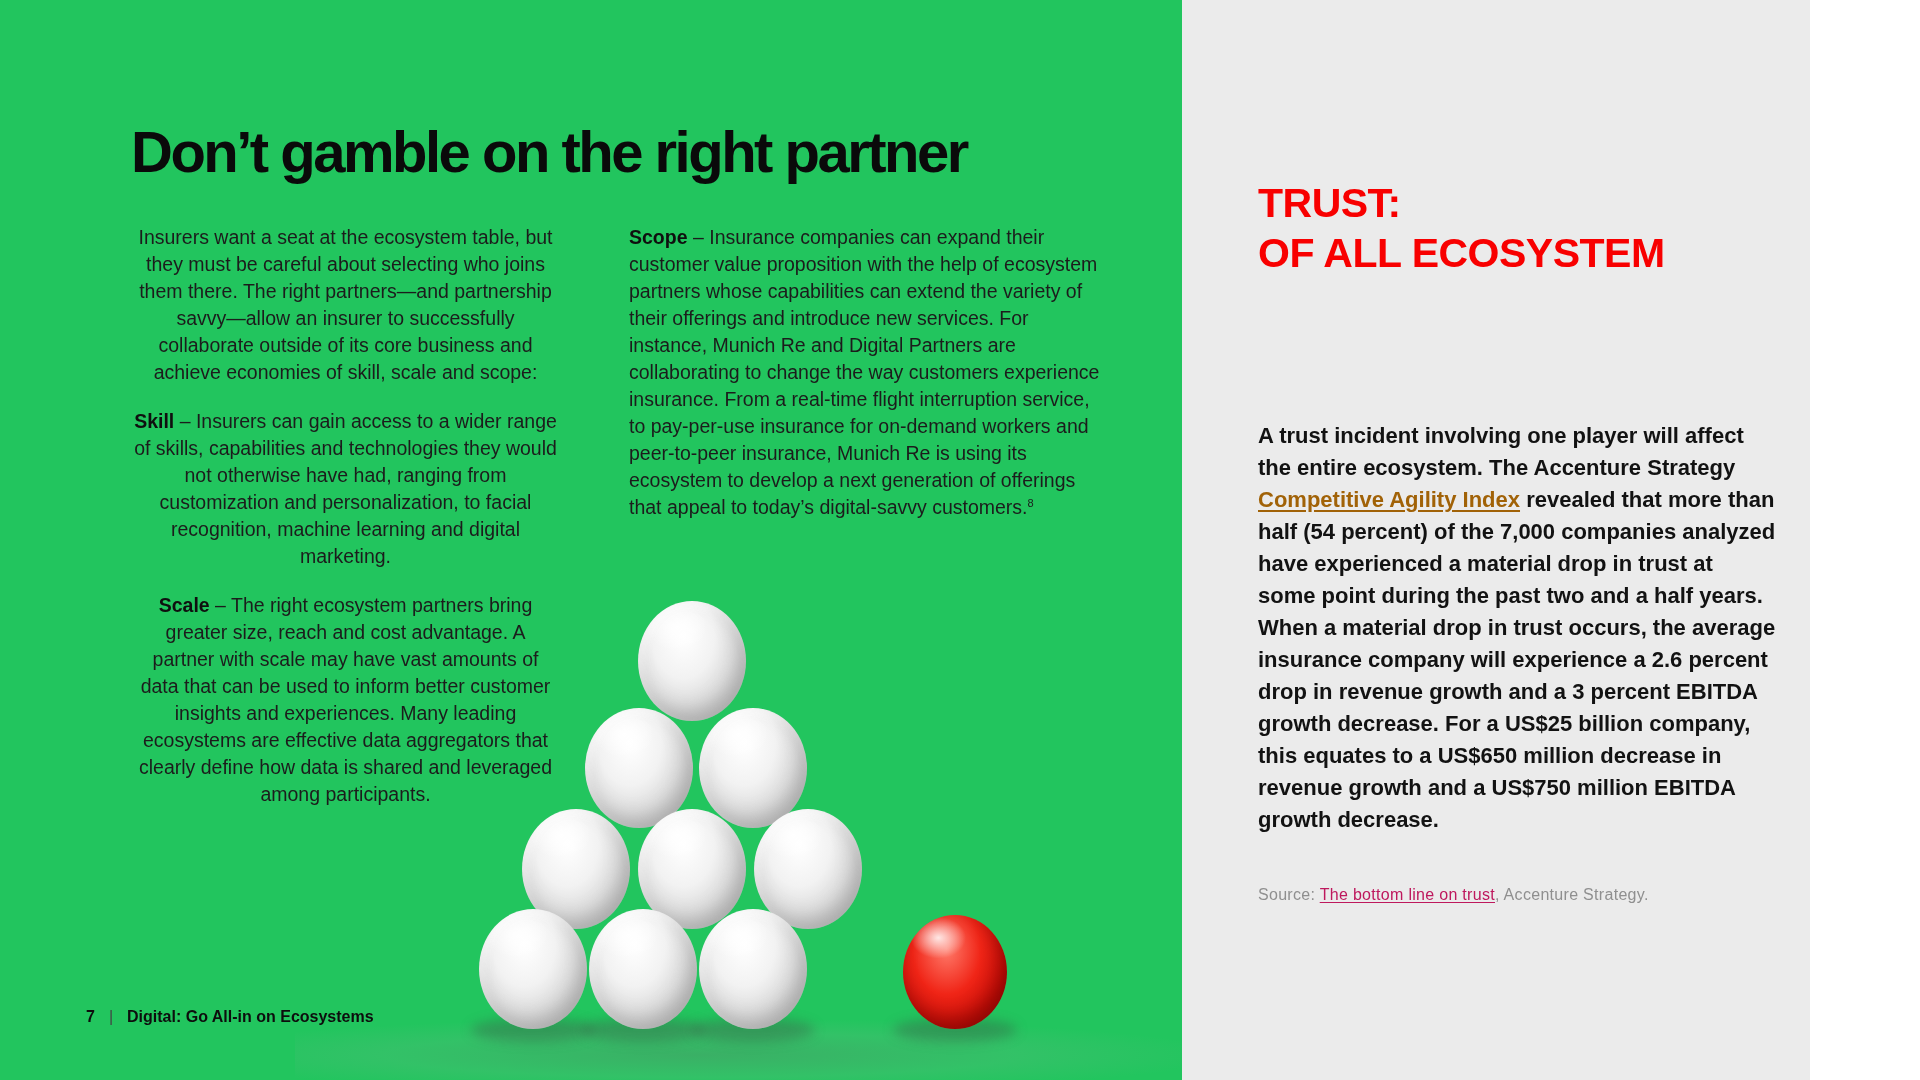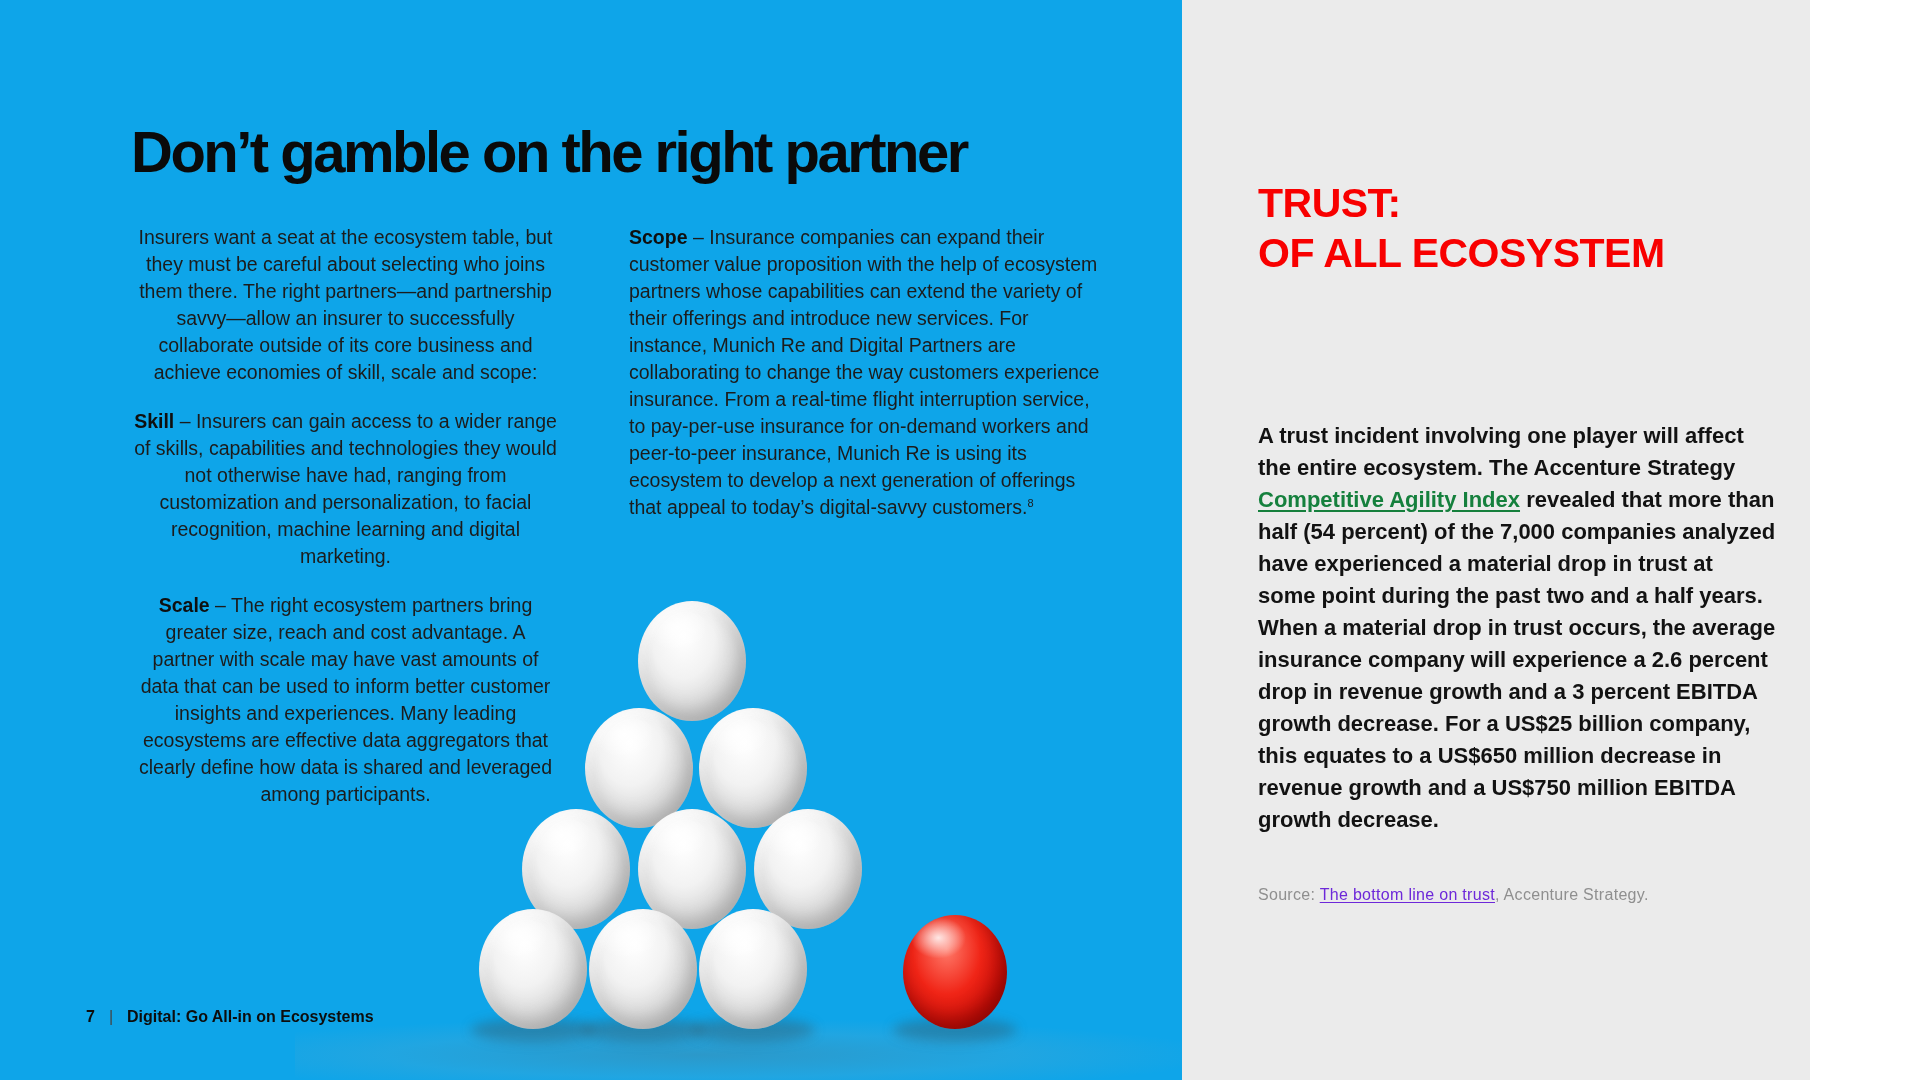--- a/index.html
+++ b/index.html
@@ -4,21 +4,21 @@
 <style>
   html,body{margin:0;padding:0;}
   body{
     width:1920px;height:1080px;overflow:hidden;
     font-family:"Liberation Sans",sans-serif;
     background:#ffffff;color:#1a1a1a;
   }
   .page{position:relative;width:1920px;height:1080px;background:#ffffff;}
 
   
-  .left-pane{position:absolute;left:0;top:0;width:1182px;height:1080px;background:#0ea5e9;}
+  .left-pane{position:absolute;left:0;top:0;width:1182px;height:1080px;background:#22c55e;}
   .title{
     position:absolute;left:131px;top:118px;margin:0;
     font-size:58px;font-weight:800;letter-spacing:-2.5px;color:#0a0a0a;
     white-space:nowrap;
   }
   .col{position:absolute;top:224px;font-size:19.5px;line-height:27px;color:#1c1c1c;}
   .col-1{left:133px;width:425px;text-align:center;}
   .col-2{left:629px;width:482px;}
   .col p{margin:0 0 22px 0;}
   .lead{font-weight:bold;color:#0f0f0f;}
@@ -59,26 +59,26 @@
   .right-pane{position:absolute;left:1182px;top:0;width:628px;height:1080px;background:#ebebeb;}
   .panel-heading{position:absolute;left:76px;top:178px;margin:0;}
   .panel-heading div{
     font-size:41px;line-height:50px;font-weight:800;letter-spacing:-0.5px;
     color:#f80000;white-space:nowrap;
   }
   .panel-body{
     position:absolute;left:76px;top:420px;width:518px;
     font-size:22px;line-height:32px;font-weight:bold;color:#121212;
   }
-  .panel-body a{color:#15803d;text-decoration:underline;text-underline-offset:3px;}
+  .panel-body a{color:#a16207;text-decoration:underline;text-underline-offset:3px;}
   .panel-source{
     position:absolute;left:76px;top:884px;width:560px;
     font-size:16px;line-height:22px;color:#8f8f8f;letter-spacing:0.3px;
   }
-  .panel-source a{color:#6d28d9;text-decoration:underline;text-underline-offset:2px;}
+  .panel-source a{color:#be185d;text-decoration:underline;text-underline-offset:2px;}
 </style>
 </head>
 <body>
 
 <div class="page">
 
   <div class="left-pane">
 
     <h1 class="title">Don’t gamble on the right partner</h1>
 

